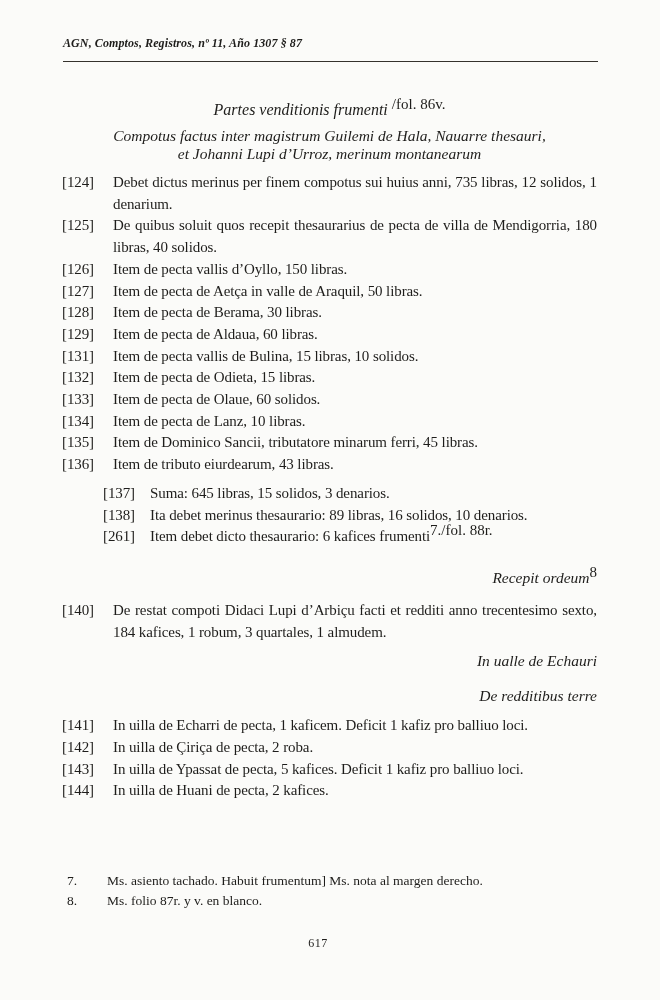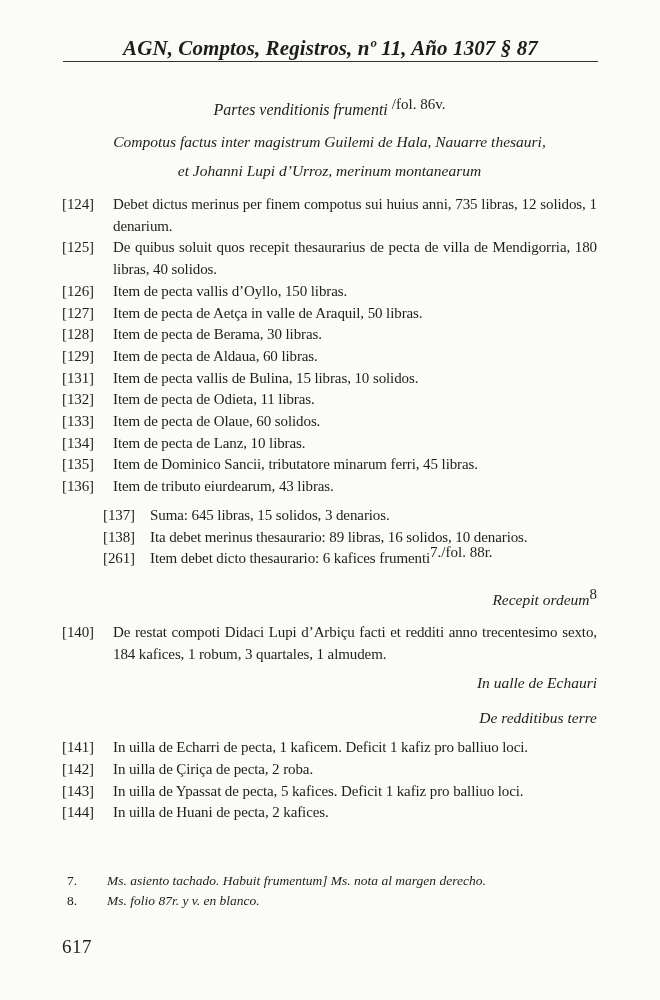--- a/index.html
+++ b/index.html
@@ -6,40 +6,40 @@
   body {
     width: 660px; height: 1000px;
     background: #fbfbf9;
     color: #1e1d1b;
     font-family: "Liberation Serif", "DejaVu Serif", serif;
     position: relative;
     overflow: hidden;
   }
   .running-header {
     position: absolute; top: 36px; left: 63px; right: 62px;
-    text-align: center;
+    text-align: left;
     font-style: italic; font-weight: 600;
-    font-size: 21px; letter-spacing: 0.1px;
+    font-size: 12px; letter-spacing: 0.1px;
   }
   .header-rule {
     position: absolute; top: 61px; left: 63px; right: 62px;
     border-top: 1.6px solid #35322d;
   }
   .content {
     position: absolute; top: 0; left: 62px; width: 535px;
   }
   .doc-title {
     margin-top: 99px;
     text-align: center; font-style: italic;
     font-size: 16px; line-height: 22px;
   }
   .doc-subtitle {
     margin-top: 6px;
     text-align: center; font-style: italic;
-    font-size: 15.5px; line-height: 29px;
+    font-size: 15.5px; line-height: 18px;
     white-space: pre-line;
   }
   .folio-sup {
     font-style: normal; font-size: 15px;
     vertical-align: super; line-height: 0;
     letter-spacing: 0;
   }
   .entries { font-size: 15px; line-height: 21.7px; letter-spacing: -0.1px; }
   .entries-main    { margin-top: 9px; }
   .entries-summary { margin-top: 7px; margin-left: 41px; }
@@ -56,24 +56,24 @@
   }
   .sec-ordeum     { margin-top: 19px; }
   .sec-redditibus { margin-top: 13px; }
   .sec-valle      { margin-top: 7px; }
   .footnotes {
     position: absolute; top: 871px; left: 62px; width: 535px;
     font-size: 13.5px; line-height: 19.5px;
   }
   .footnote { display: flex; }
   .footnote .fn-num { flex: 0 0 40px; padding-left: 5px; }
-  .footnote .fn-txt { flex: 1; font-style: italic; }
+  .footnote .fn-txt { flex: 1; }
   .page-number {
     position: absolute; top: 936px; left: 62px; width: 512px;
-    text-align: left; font-size: 19px; letter-spacing: 0.5px;
+    text-align: center; font-size: 12px; letter-spacing: 0.5px;
   }
 </style>
 </head>
 <body>
 
 <div class="running-header">AGN, Comptos, Registros, nº 11, Año 1307 § 87</div>
 <div class="header-rule"></div>
 
 <div class="content">
 
@@ -106,21 +106,21 @@
     <div class="entry">
         <span class="num">[129]</span>
         <span class="txt nojust">Item de pecta de Aldaua, 60 libras.</span>
       </div>
     <div class="entry">
         <span class="num">[131]</span>
         <span class="txt nojust">Item de pecta vallis de Bulina, 15 libras, 10 solidos.</span>
       </div>
     <div class="entry">
         <span class="num">[132]</span>
-        <span class="txt nojust">Item de pecta de Odieta, 11 libras.</span>
+        <span class="txt nojust">Item de pecta de Odieta, 15 libras.</span>
       </div>
     <div class="entry">
         <span class="num">[133]</span>
         <span class="txt nojust">Item de pecta de Olaue, 60 solidos.</span>
       </div>
     <div class="entry">
         <span class="num">[134]</span>
         <span class="txt nojust">Item de pecta de Lanz, 10 libras.</span>
       </div>
     <div class="entry">

